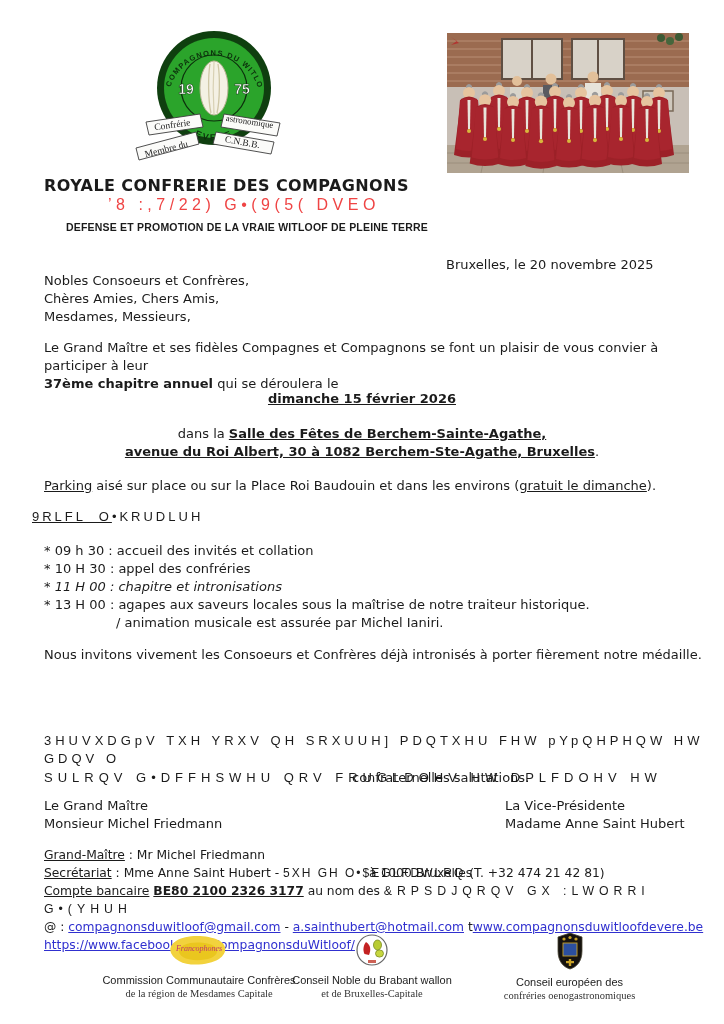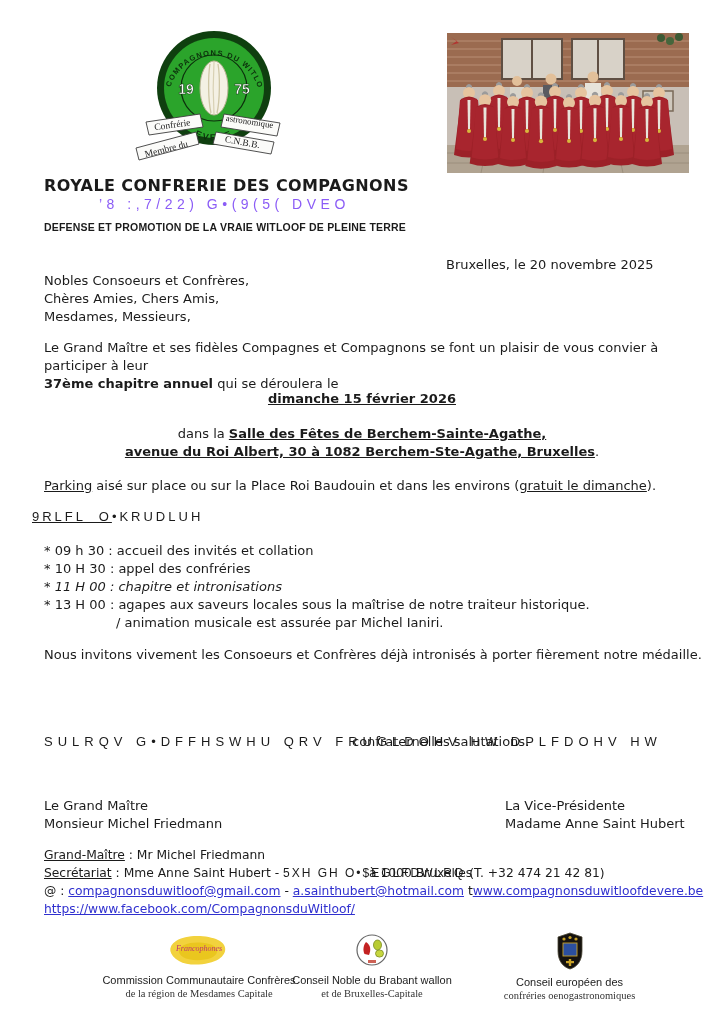--- a/index.html
+++ b/index.html
@@ -6,22 +6,22 @@
   .page{position:relative;width:724px;height:1024px;background:#ffffff;margin:0 auto;
         font-family:"DejaVu Sans",sans-serif;color:#1b1b1b;overflow:hidden;}
   .abs{position:absolute;}
   .b{font-weight:bold;}
   .u{text-decoration:underline;}
   .i{font-style:italic;}
   .pre{white-space:pre;}
   .garble{font-family:"Liberation Sans",sans-serif;letter-spacing:3px;}
   .ls2{letter-spacing:2px;} .ls4{letter-spacing:4px;} .ls5{letter-spacing:5px;}
   .hdr-title{font-size:16px;font-weight:bold;letter-spacing:.4px;font-family:"DejaVu Sans",sans-serif;}
-  .hdr-sub{font-size:14px;letter-spacing:4.5px;color:#8b5cf6;}
-  .hdr-tag{font-size:10.5px;font-weight:bold;letter-spacing:.2px;font-family:"Liberation Sans",sans-serif;}
+  .hdr-sub{font-size:16px;letter-spacing:4.5px;color:#ef4444;margin-left:9px;}
+  .hdr-tag{font-size:10.5px;font-weight:bold;letter-spacing:.2px;font-family:"Liberation Sans",sans-serif;margin-left:22px;}
   .body-txt{font-size:13px;line-height:18px;}
   .center-line{left:0;width:724px;text-align:center;font-size:13px;line-height:18px;}
   .sched div{line-height:18px;}
   .indent{padding-left:72px;}
   .overlay-wrap{position:relative;display:inline-block;}
   .overlay{position:absolute;top:0;font-family:"DejaVu Sans",sans-serif;letter-spacing:0;font-size:13px;color:#1b1b1b;white-space:nowrap;}
   .lnk{color:var(--link-blue,#3030cf);text-decoration:underline;cursor:pointer;}
   .ftr{font-size:12.3px;line-height:18px;}
   .cap1{font-size:11px;font-family:"Liberation Sans",sans-serif;color:#222;line-height:14px;}
   .cap2{font-size:10.5px;font-family:"Liberation Serif",serif;color:#333;line-height:13px;}
@@ -170,20 +170,21 @@
     <div>* 10 H 30 : appel des confréries</div>
     <div class="i">* 11 H 00 : chapitre et intronisations</div>
     <div>* 13 H 00 : agapes aux saveurs locales sous la maîtrise de notre traiteur historique.</div>
     <div class="indent">/ animation musicale est assurée par Michel Ianiri.</div>
   </div>
 
   <div class="abs body-txt" style="left:44px;top:646px;width:668px;">Nous invitons vivement les Consoeurs et Confrères déjà intronisés à porter fièrement notre médaille.</div>
 
 
   <div class="abs body-txt" style="left:44px;top:732px;width:676px;">
+    <div class="garble ls4">3HUVXDGpV TXH YRXV QH SRXUUH] PDQTXHU FHW pYpQHPHQW HW GDQV O</div>
     <div class="overlay-wrap garble ls5" style="margin-top:1px;">
       <span>SULRQV G•DFFHSWHU QRV FRUGLDOHV HW DPLFDOHV HW</span>
       <span class="overlay" style="left:292px;padding-left:16px;">confraternelles salutations.</span>
     </div>
   </div>
 
   <div class="abs body-txt" style="left:44px;top:797px;">
     <div>Le Grand Maître</div>
     <div>Monsieur Michel Friedmann</div>
   </div>
@@ -194,20 +195,23 @@
 
   <div class="abs ftr" style="left:44px;top:846px;width:676px;">
     <div>
       <span class="u">Grand-Maître</span><span> : Mr Michel Friedmann</span>
     </div>
     <div>
       <span class="u">Secrétariat</span><span> : Mme Anne Saint Hubert - </span><span class="overlay-wrap garble ls2" style="font-size:12px;">
         <span>5XH GH O•$EGLFDWLRQ</span>
         <span class="overlay" style="left:86px;font-size:12.3px;">à 1000 Bruxelles</span>
       </span><span> (T. +32 474 21 42 81)</span>
+    </div>
+    <div>
+      <span class="u">Compte bancaire</span><span> </span><span class="b u">BE80 2100 2326 3177</span><span> au nom des </span><span class="garble ls5" style="font-size:12.3px;">&amp;RPSDJQRQV GX :LWORRI G•(YHUH</span>
     </div>
     <div>
       <span>@ : </span><span class="lnk">compagnonsduwitloof@gmail.com</span><span> - </span><span class="lnk">a.sainthubert@hotmail.com</span><span> </span><span>t</span><span class="lnk">www.compagnonsduwitloofdevere.be</span>
     </div>
     <div>
       <span class="lnk">https://www.facebook.com/CompagnonsduWitloof/</span>
     </div>
   </div>
 
   <div class="abs partner" style="left:44px;top:933px;width:310px;">

